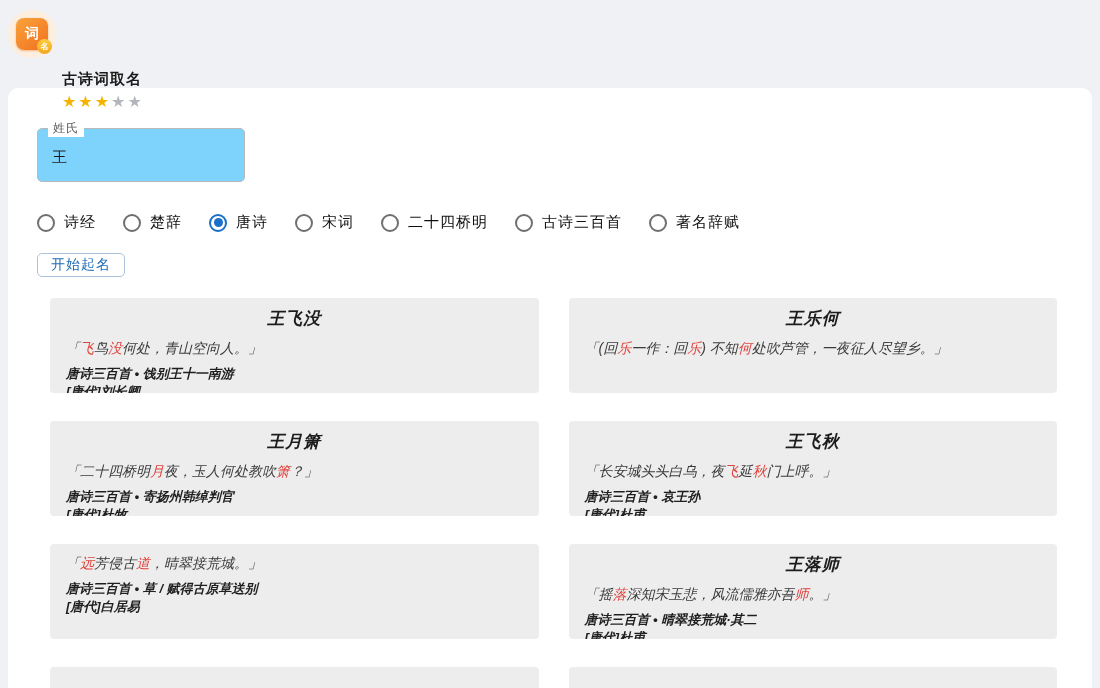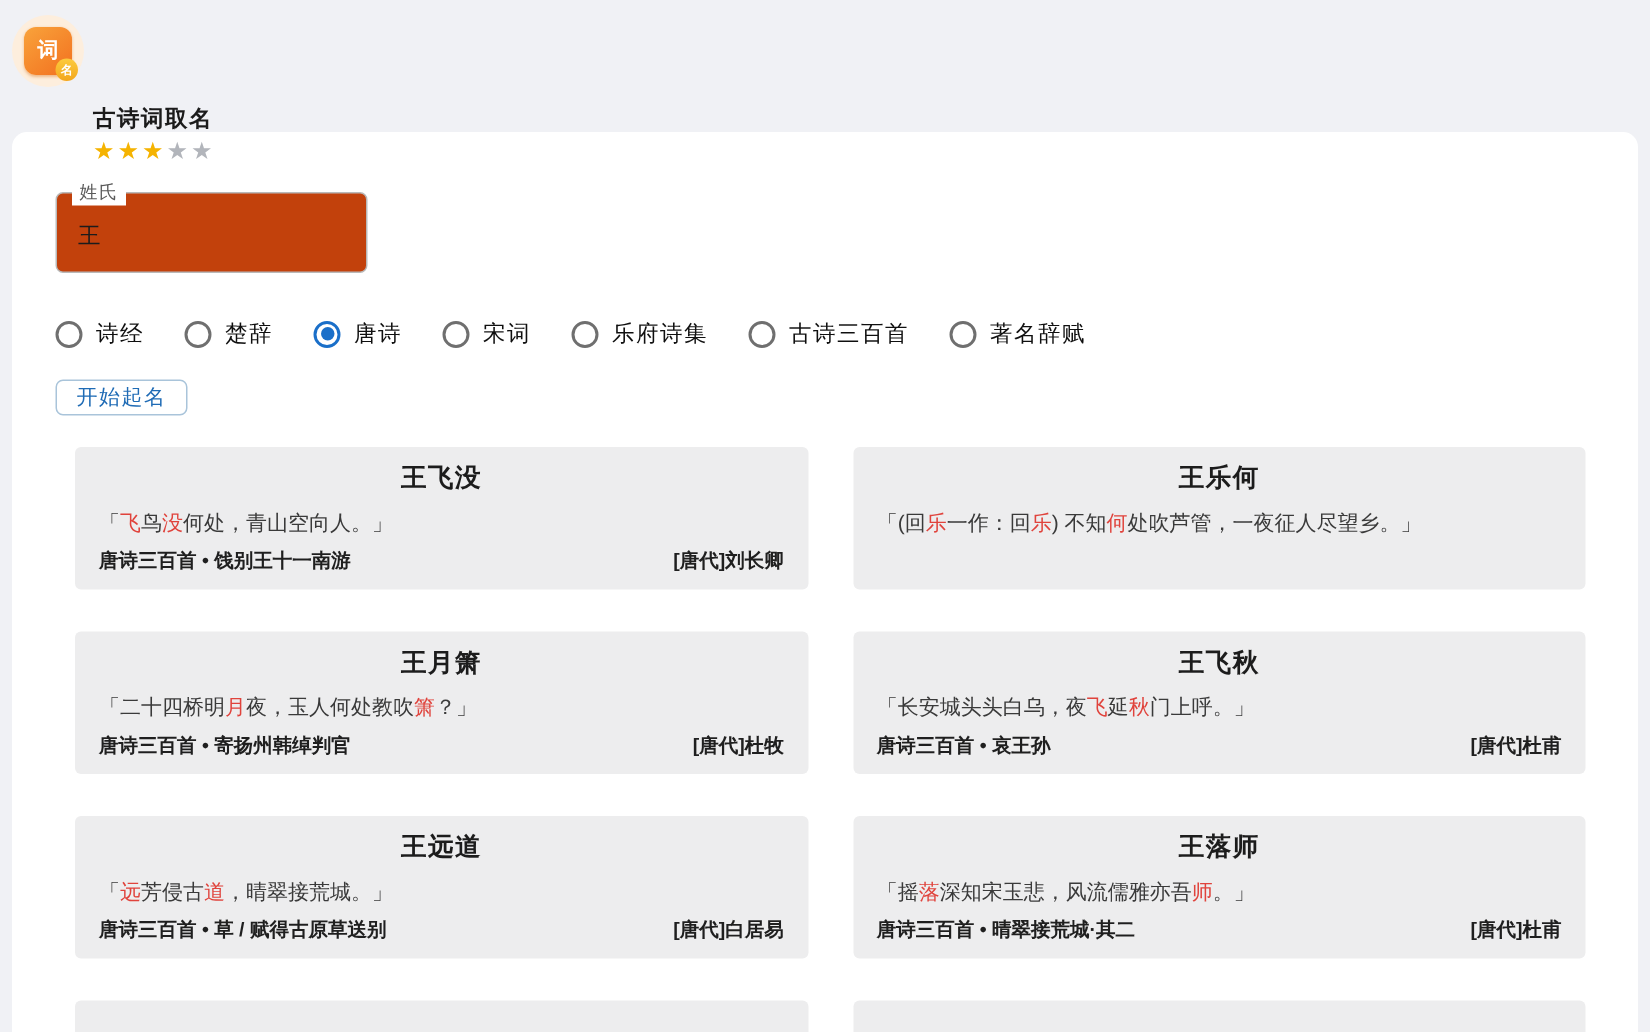--- a/index.html
+++ b/index.html
@@ -37,21 +37,21 @@
   .stars .gray { color:#b2b5bb; }
   
   .panel {
     margin:0 8px; background:#fff; border-radius:10px 10px 0 0;
     padding-top:40px; min-height:700px;
   }
   .form-area { padding-left:29px; }
   
   .field {
     position:relative; width:208px; height:54px;
-    border:1px solid #b9b9b9; border-radius:5px; background:#c2410c;
+    border:1px solid #b9b9b9; border-radius:5px; background:#7dd3fc;
   }
   .field-label {
     position:absolute; top:-9px; left:10px; background:#fff;
     padding:0 5px; font-size:12px; color:#5a5a5a; letter-spacing:1px;
   }
   .field input {
     width:100%; height:100%; border:none; outline:none; background:transparent;
     padding:4px 0 0 14px; font-size:15px; color:#1c1c1c;
     font-family:inherit;
   }
@@ -76,31 +76,31 @@
     font-family:inherit;
   }
   
   .results {
     margin:21px 35px 0 42px;
     display:grid; grid-template-columns:1fr 1fr;
     column-gap:30px; row-gap:28px;
   }
   .card {
     background:#ededee; border-radius:4px;
-    height:95px; padding:9px 16px; overflow:hidden;
+    height:95px; padding:9px 16px; overflow:hidden;font-style:italic;
   }
   .card-name {
     text-align:center; font-size:17px; font-weight:700; color:#1c1c1c;
     line-height:24px; margin-bottom:7px; letter-spacing:1px;
   }
   .card-quote { font-size:14px; color:#3a3a3a; line-height:20px; margin-bottom:7px; }
   .card-quote .hl { color:#e0433c; }
   .card-src {
     display:flex; justify-content:space-between; align-items:baseline;
-    font-size:13px; font-weight:700; color:#1f1f1f; line-height:18px;
+    font-size:13px; font-weight:700; color:#1f1f1f; line-height:18px;flex-direction:column;
   }
 </style>
 </head>
 <body>
 
 <div class="header">
   <div class="logo-wrap">
     <div class="logo-square">
       <span>词</span>
       <span class="logo-badge">名</span>
@@ -136,21 +136,21 @@
     <span class="radio-label">唐诗</span>
   </div>
 
   <div class="radio-opt">
     <span class="radio-dot"></span>
     <span class="radio-label">宋词</span>
   </div>
 
   <div class="radio-opt">
     <span class="radio-dot"></span>
-    <span class="radio-label">乐府诗集</span>
+    <span class="radio-label">二十四桥明</span>
   </div>
 
   <div class="radio-opt">
     <span class="radio-dot"></span>
     <span class="radio-label">古诗三百首</span>
   </div>
 
   <div class="radio-opt">
     <span class="radio-dot"></span>
     <span class="radio-label">著名辞赋</span>
@@ -187,21 +187,20 @@
   <div class="card">
     <div class="card-name">王飞秋</div>
     <div class="card-quote"><span>「长安城头头白乌，夜</span><span class="hl">飞</span><span>延</span><span class="hl">秋</span><span>门上呼。」</span></div>
     <div class="card-src">
       <span>唐诗三百首 • 哀王孙</span>
       <span>[唐代]杜甫</span>
     </div>
   </div>
 
   <div class="card">
-    <div class="card-name">王远道</div>
     <div class="card-quote"><span>「</span><span class="hl">远</span><span>芳侵古</span><span class="hl">道</span><span>，晴翠接荒城。」</span></div>
     <div class="card-src">
       <span>唐诗三百首 • 草 / 赋得古原草送别</span>
       <span>[唐代]白居易</span>
     </div>
   </div>
 
   <div class="card">
     <div class="card-name">王落师</div>
     <div class="card-quote"><span>「摇</span><span class="hl">落</span><span>深知宋玉悲，风流儒雅亦吾</span><span class="hl">师</span><span>。」</span></div>

